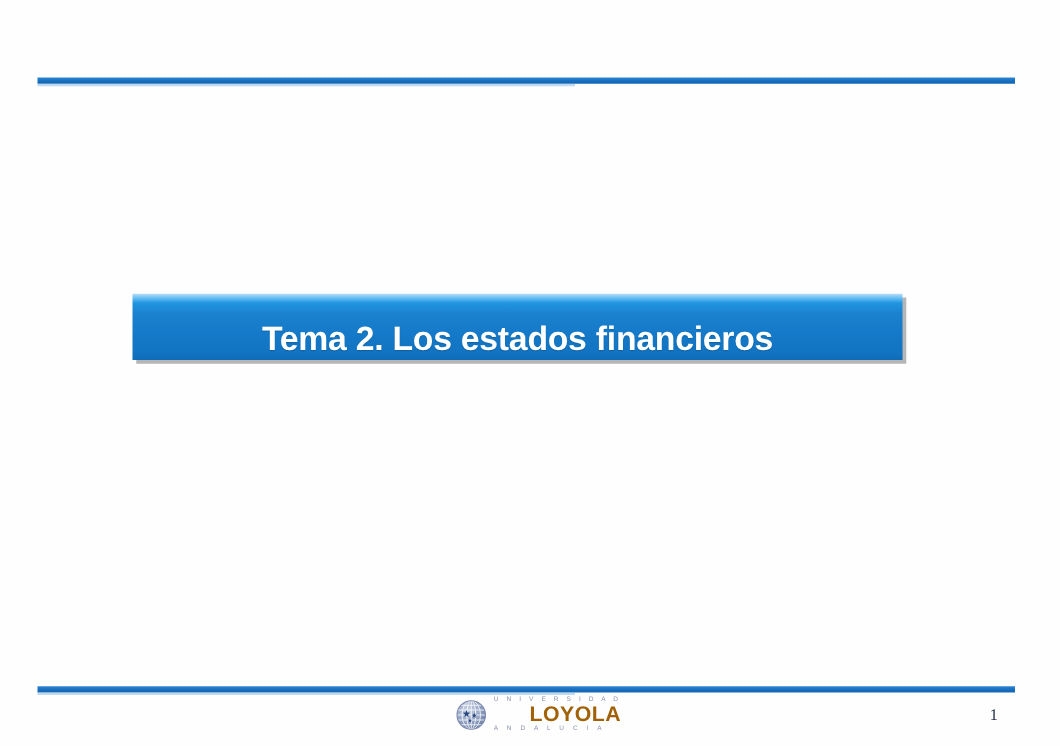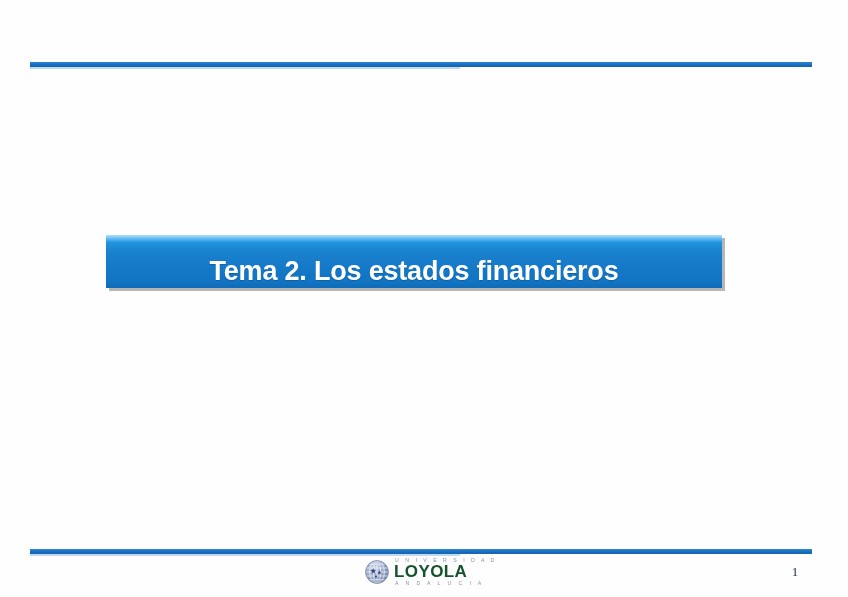--- a/index.html
+++ b/index.html
@@ -121,23 +121,24 @@
     font-size: 5.2px;
     letter-spacing: 2.5px;
     color: #8b93ab;
     font-weight: normal;
     margin-bottom: 1px;
     padding-left: 1px;
   }
   .logo-main {
     font-size: 17px;
     font-weight: bold;
-    color: #14532d;
+    color: #a16207;
     letter-spacing: 0.4px;
     line-height: 0.95;
+    text-align: right;
   }
   .logo-bottom {
     font-size: 5.2px;
     letter-spacing: 2.9px;
     color: #8b93ab;
     font-weight: normal;
     margin-top: 1px;
     padding-left: 1px;
   }
 

